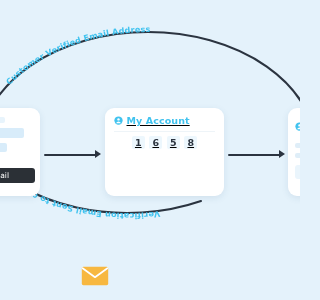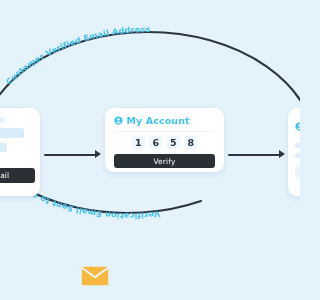--- a/index.html
+++ b/index.html
@@ -109,22 +109,23 @@
     justify-content: center;
     overflow: hidden;
     white-space: nowrap;
   }
 
   
   #card-center {
     left: 105px;
     top: 108px;
     width: 119px;
-    height: 64px;
+    height: 88px;
     padding: 8px 9px 8px 9px;
+    text-decoration: underline;
   }
   .card-head {
     display: flex;
     align-items: center;
     gap: 3.5px;
     padding-bottom: 5px;
     border-bottom: 1px solid #eef4f8;
   }
   .user-icon {
     width: 9px;
@@ -252,21 +253,20 @@
     </div>
 
 
     <div class="code-row">
       <div class="code-box">1</div>
       <div class="code-box">6</div>
       <div class="code-box">5</div>
       <div class="code-box">8</div>
     </div>
 
-    <div class="verify-btn">Verify</div>
   </div>
 
   <div class="card" id="card-right">
     <svg class="user-icon" viewBox="0 0 24 24">
       <circle cx="12" cy="12" r="11" fill="#41c3ef"></circle>
       <circle cx="12" cy="9" r="3.3" fill="#ffffff"></circle>
       <path d="M5.6 19.2a6.8 6.8 0 0 1 12.8 0z" fill="#ffffff"></path>
     </svg>
     <div class="skel-text"></div>
     <div class="skel-text2"></div>

